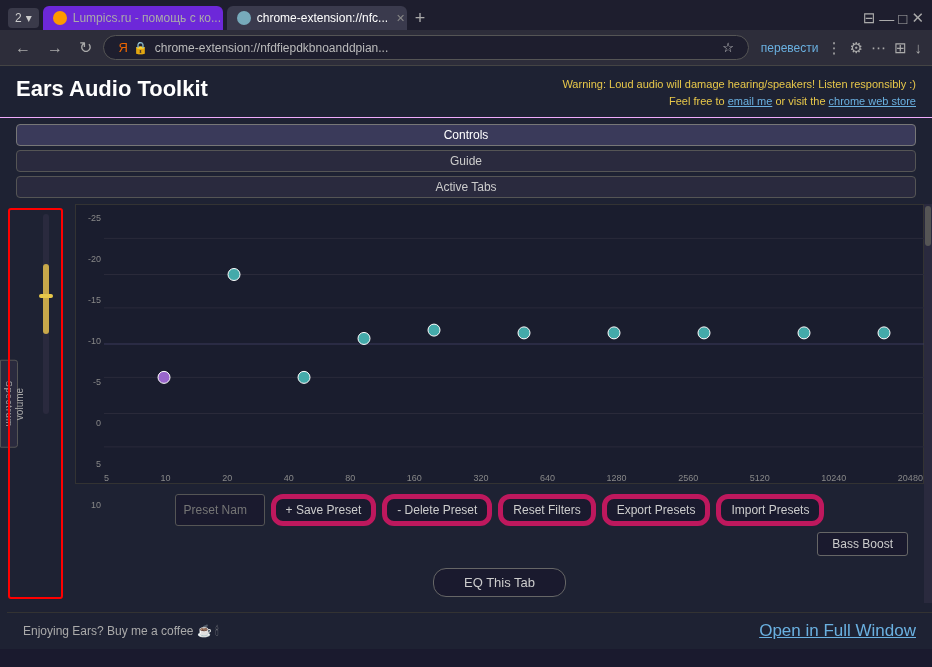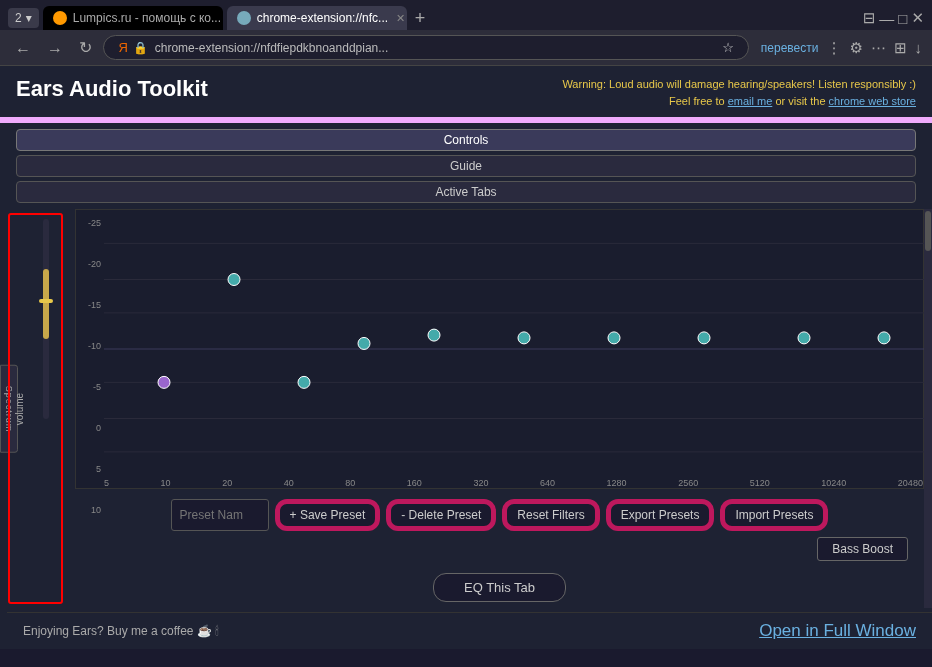--- a/index.html
+++ b/index.html
@@ -32,21 +32,21 @@
       font-size: 12px;
       display: flex; align-items: center; gap: 4px;
     }
     .tab {
       display: flex;
       align-items: center;
       gap: 6px;
       padding: 5px 10px;
       border-radius: 6px 6px 0 0;
       font-size: 12px;
-      background: #000000;
+      background: #6d28d9;
       color: #aaa;
       max-width: 180px;
       overflow: hidden;
       white-space: nowrap;
       text-overflow: ellipsis;
     }
     .tab.active {
       background: #3a3a4d;
       color: #fff;
     }
@@ -123,21 +123,21 @@
       height: calc(667px - 84px);
       position: relative;
       overflow: hidden;
     }
 
     .app-header {
       display: flex;
       justify-content: space-between;
       align-items: flex-start;
       padding: 10px 16px 8px;
-      border-bottom: 6px solid #f0abfc;
+      border-bottom: 1px solid #f0abfc;
     }
     .app-title {
       color: #fff;
       font-size: 22px;
       font-weight: bold;
     }
     .warning-text {
       text-align: right;
       font-size: 11px;
       color: #e8c84a;
@@ -269,21 +269,21 @@
       padding: 10px 0 6px;
       flex-wrap: wrap;
     }
     .ctrl-input {
       background: #1a1a2e;
       border: 1px solid #555;
       color: #ccc;
       padding: 4px 8px;
       font-size: 12px;
       border-radius: 3px;
-      width: 98px;
+      width: 90px;
     }
     .ctrl-btn {
       background: #1a1a2e;
       border: 5px solid #be185d;
       color: #ccc;
       padding: 4px 10px;
       font-size: 12px;
       border-radius: 12px;
       cursor: pointer;
       white-space: nowrap;

